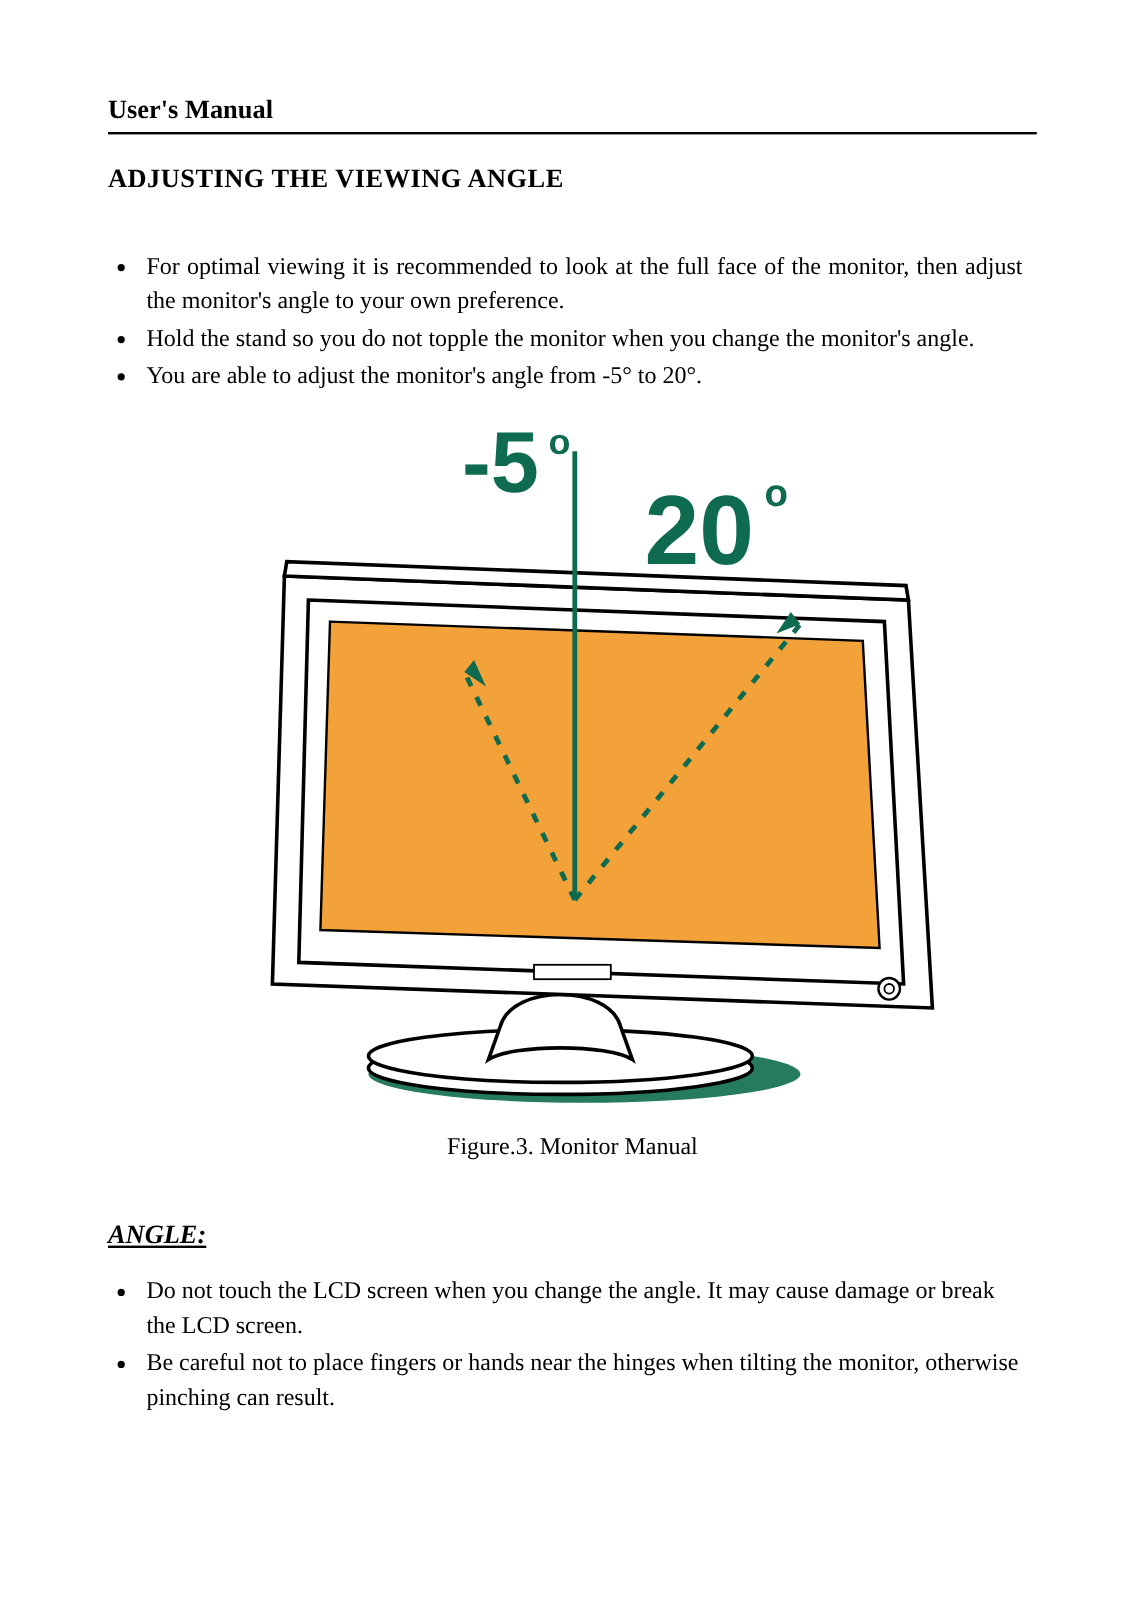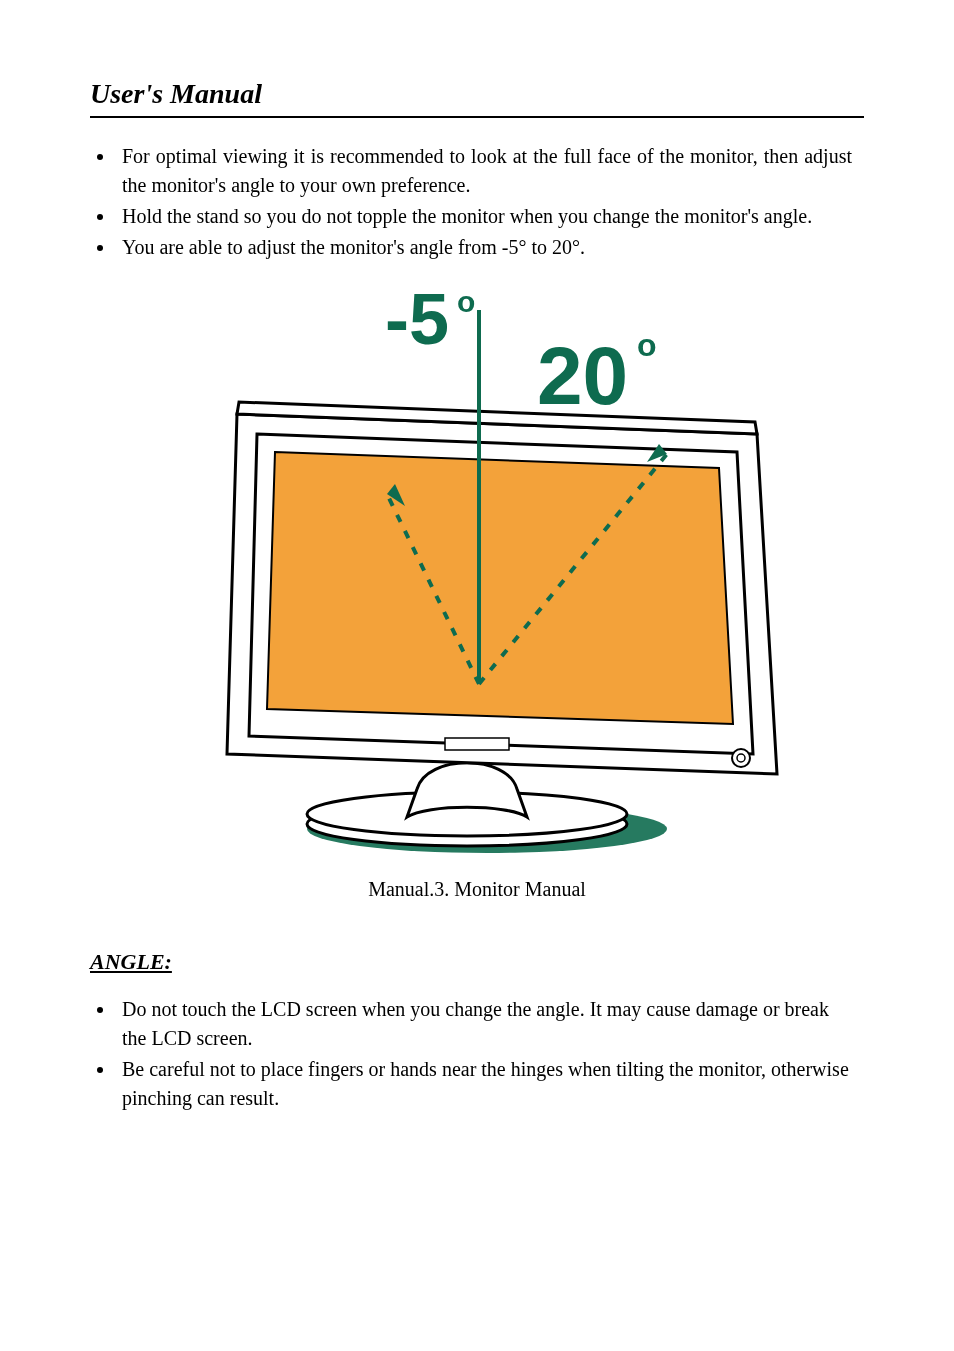--- a/index.html
+++ b/index.html
@@ -11,23 +11,22 @@
     color: #000;
   }
   .page {
     width: 954px;
     height: 1351px;
     box-sizing: border-box;
     padding: 78px 90px 0 90px;
     position: relative;
   }
   .running-head {
-    font-style: italic;
     font-weight: bold;
-    font-size: 28px;
+    font-size: 22px;
     margin: 0 0 6px 0;
   }
   .rule {
     border: 0;
     border-top: 2px solid #000;
     margin: 0 0 24px 0;
   }
   .section-title {
     font-weight: bold;
     font-size: 22px;
@@ -69,20 +68,21 @@
   }
 </style>
 </head>
 <body>
 
 <div class="page">
 
   <p class="running-head">User's Manual</p>
   <hr class="rule">
 
+  <p class="section-title">ADJUSTING THE VIEWING ANGLE</p>
 
   <ul class="body-list justify">
     <li>For optimal viewing it is recommended to look at the full face of the monitor, then adjust the monitor's angle to your own preference.</li>
     <li>Hold the stand so you do not topple the monitor when you change the monitor's angle.</li>
     <li>You are able to adjust the monitor's angle from -5° to 20°.</li>
   </ul>
 
   <div class="figure-wrap">
     <svg width="620" height="580" viewBox="0 0 620 580">
 
@@ -116,21 +116,21 @@
 
       <text x="218" y="60" font-family="Arial, Helvetica, sans-serif" font-size="72" font-weight="bold" fill="#0e6b4f"><tspan>-5</tspan></text>
       <text x="290" y="28" font-family="Arial, Helvetica, sans-serif" font-size="30" font-weight="bold" fill="#0e6b4f"><tspan>o</tspan></text>
 
       <text x="370" y="120" font-family="Arial, Helvetica, sans-serif" font-size="82" font-weight="bold" fill="#0e6b4f"><tspan>20</tspan></text>
       <text x="470" y="72" font-family="Arial, Helvetica, sans-serif" font-size="32" font-weight="bold" fill="#0e6b4f"><tspan>o</tspan></text>
     </svg>
   </div>
 
   <p class="fig-caption">
-    <span>Manual.3.</span><span> Monitor Manual</span>
+    <span>Figure.3.</span><span> Monitor Manual</span>
   </p>
 
   <p class="notes-heading">ANGLE:</p>
 
   <ul class="body-list">
     <li>Do not touch the LCD screen when you change the angle. It may cause damage or break the LCD screen.</li>
     <li>Be careful not to place fingers or hands near the hinges when tilting the monitor, otherwise pinching can result.</li>
   </ul>
 
 </div>

